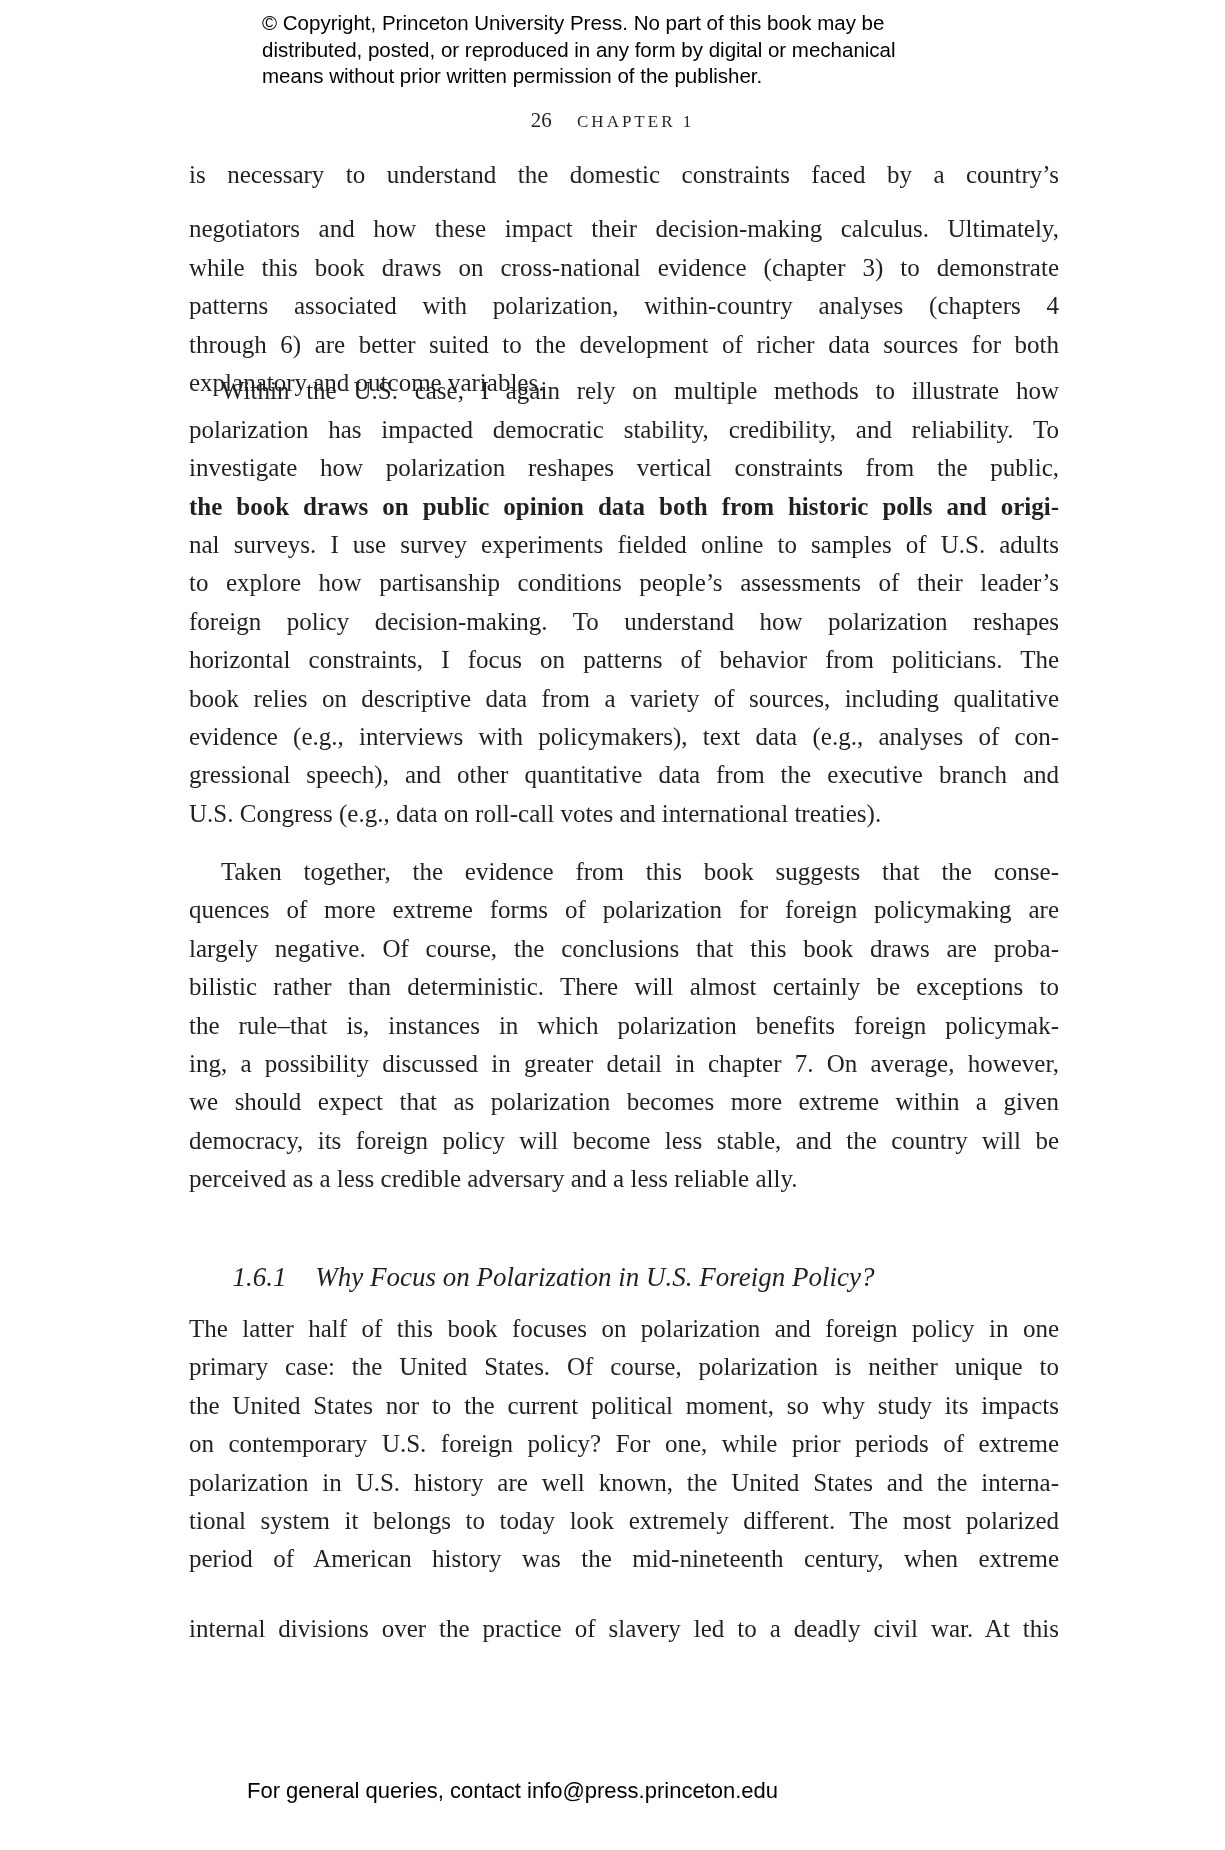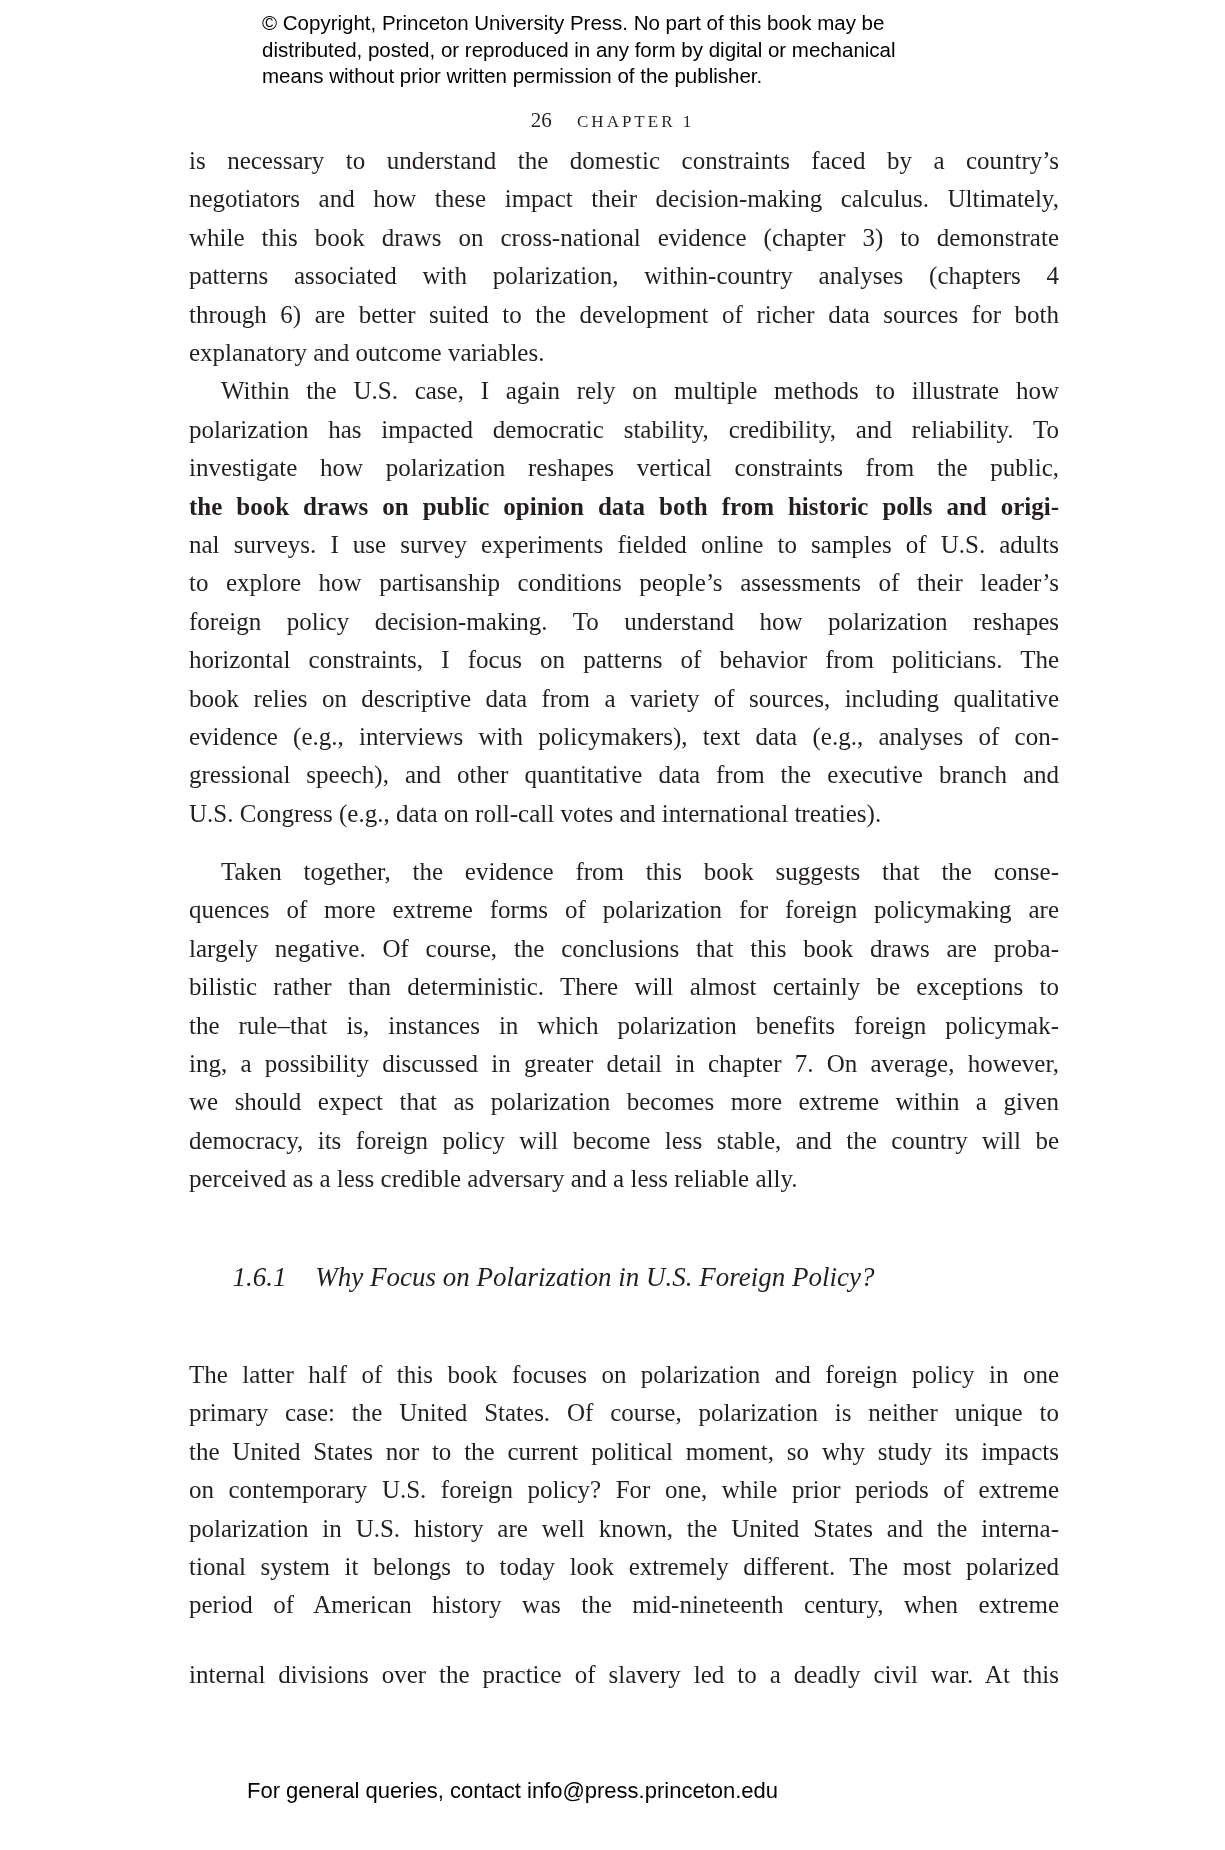--- a/index.html
+++ b/index.html
@@ -43,23 +43,23 @@
   <div>© Copyright, Princeton University Press. No part of this book may be</div>
   <div>distributed, posted, or reproduced in any form by digital or mechanical</div>
   <div>means without prior written permission of the publisher.</div>
 </div>
 
 <div class="running-head">
   <span class="pg">26</span>
   <span class="ch">Chapter 1</span>
 </div>
 
-<div class="body-text" style="top:142px">
+<div class="body-text" style="top:156px">
   <div class="line" style="white-space: normal; overflow: hidden;">is necessary to understand the domestic constraints faced by a country’s</div>
-  <div class="line" style="white-space: normal; overflow: hidden;">negotiators and how these impact their decision-making calculus. Ultimately,</div>
+  <div class="line" style="white-space: normal; overflow: hidden; margin-top: 16px;">negotiators and how these impact their decision-making calculus. Ultimately,</div>
   <div class="line" style="white-space: normal; overflow: hidden;">while this book draws on cross-national evidence (chapter 3) to demonstrate</div>
   <div class="line" style="white-space: normal; overflow: hidden;">patterns associated with polarization, within-country analyses (chapters 4</div>
   <div class="line" style="white-space: normal; overflow: hidden;">through 6) are better suited to the development of richer data sources for both</div>
   <div class="line last" style="white-space: normal; overflow: hidden;">explanatory and outcome variables.</div>
 </div>
 
 <div class="body-text" style="top:372.4px">
   <div class="line indent" style="white-space: normal; overflow: hidden;">Within the U.S. case, I again rely on multiple methods to illustrate how</div>
   <div class="line" style="white-space: normal; overflow: hidden;">polarization has impacted democratic stability, credibility, and reliability. To</div>
   <div class="line" style="white-space: normal; overflow: hidden;">investigate how polarization reshapes vertical constraints from the public,</div>
@@ -84,21 +84,21 @@
   <div class="line" style="white-space: normal; overflow: hidden;">we should expect that as polarization becomes more extreme within a given</div>
   <div class="line" style="white-space: normal; overflow: hidden;">democracy, its foreign policy will become less stable, and the country will be</div>
   <div class="line last" style="white-space: normal; overflow: hidden;">perceived as a less credible adversary and a less reliable ally.</div>
 </div>
 
 <div class="section-heading">
   <span class="num">1.6.1</span>
   <span>Why Focus on Polarization in U.S. Foreign Policy?</span>
 </div>
 
-<div class="body-text" style="top:1356px">
+<div class="body-text" style="top:1310px">
   <div class="line" style="white-space: normal; overflow: hidden;">The latter half of this book focuses on polarization and foreign policy in one</div>
   <div class="line" style="white-space: normal; overflow: hidden;">primary case: the United States. Of course, polarization is neither unique to</div>
   <div class="line" style="white-space: normal; overflow: hidden;">the United States nor to the current political moment, so why study its impacts</div>
   <div class="line" style="white-space: normal; overflow: hidden;">on contemporary U.S. foreign policy? For one, while prior periods of extreme</div>
   <div class="line" style="white-space: normal; overflow: hidden;">polarization in U.S. history are well known, the United States and the interna-</div>
   <div class="line" style="white-space: normal; overflow: hidden;">tional system it belongs to today look extremely different. The most polarized</div>
   <div class="line" style="white-space: normal; overflow: hidden;">period of American history was the mid-nineteenth century, when extreme</div>
   <div class="line" style="white-space: normal; overflow: hidden; margin-top: 31px;">internal divisions over the practice of slavery led to a deadly civil war. At this</div>
 </div>
 

